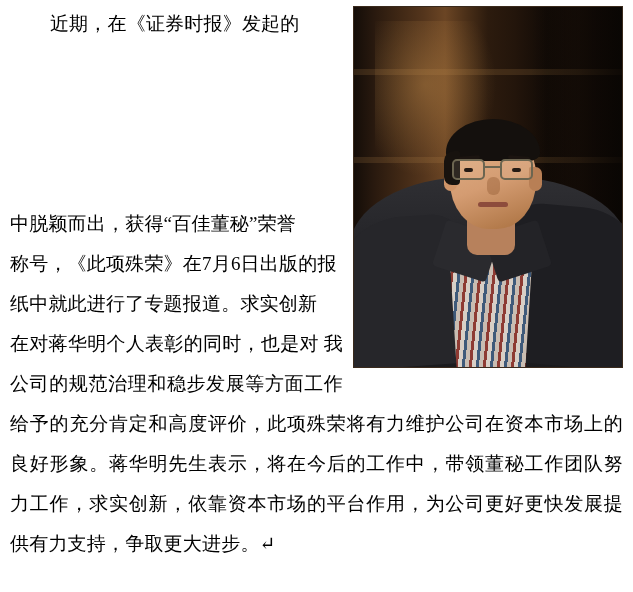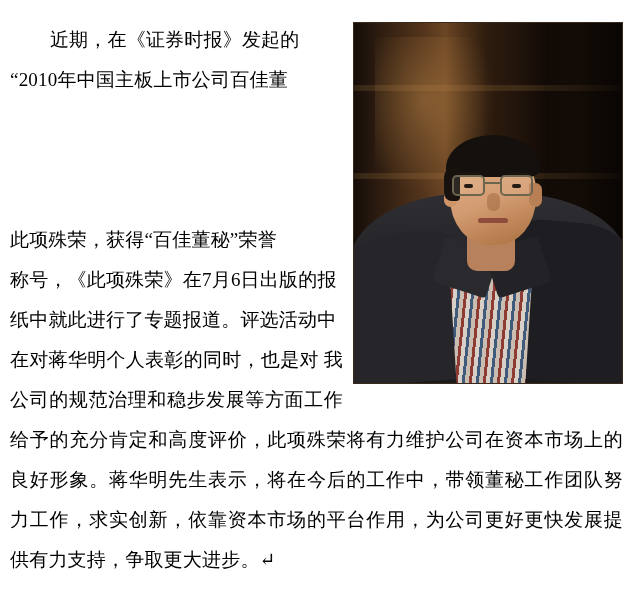--- a/index.html
+++ b/index.html
@@ -11,21 +11,21 @@
     height: 592px;
     background: #ffffff;
     font-family: "Liberation Serif", "DejaVu Serif", serif;
     overflow: hidden;
   }
   .page {
     position: relative;
     width: 633px;
     height: 520px;
     box-sizing: border-box;
-    padding: 20px 10px 0 10px;
+    padding: 4px 10px 0 10px;
   }
   .article {
     font-size: 19px;
     line-height: 40px;
     color: #000000;
     text-align: justify;
     text-justify: inter-ideograph;
     letter-spacing: 0.2px;
   }
   .article .indent {
@@ -314,24 +314,24 @@
         <div class="eye l"></div>
         <div class="eye r"></div>
         <div class="nose"></div>
         <div class="mouth"></div>
       </div>
     </div>
   </div>
 
   <div class="article">
     <span class="indent"></span><span>近期，在《证券时报》发起的</span><br>
-    <span>“2010年中国主板上市公司百佳董</span><br>
     <br>
     <br>
     <br>
-    <span>此项殊荣，获得“百佳董秘”荣誉</span><br>
+    <br>
+    <span>中脱颖而出，获得“百佳董秘”荣誉</span><br>
     <span>称号，《此项殊荣》在7月6日出版的报</span><br>
-    <span>纸中就此进行了专题报道。评选活动中</span><br>
+    <span>纸中就此进行了专题报道。求实创新</span><br>
     <span>在对蒋华明个人表彰的同时，也是对</span>
     <span class="para-tail">我公司的规范治理和稳步发展等方面工作给予的充分肯定和高度评价，此项殊荣将有力维护公司在资本市场上的良好形象。蒋华明先生表示，将在今后的工作中，带领董秘工作团队努力工作，求实创新，依靠资本市场的平台作用，为公司更好更快发展提供有力支持，争取更大进步。↵</span>
   </div>
 
 </div>
 
 </body></html>

